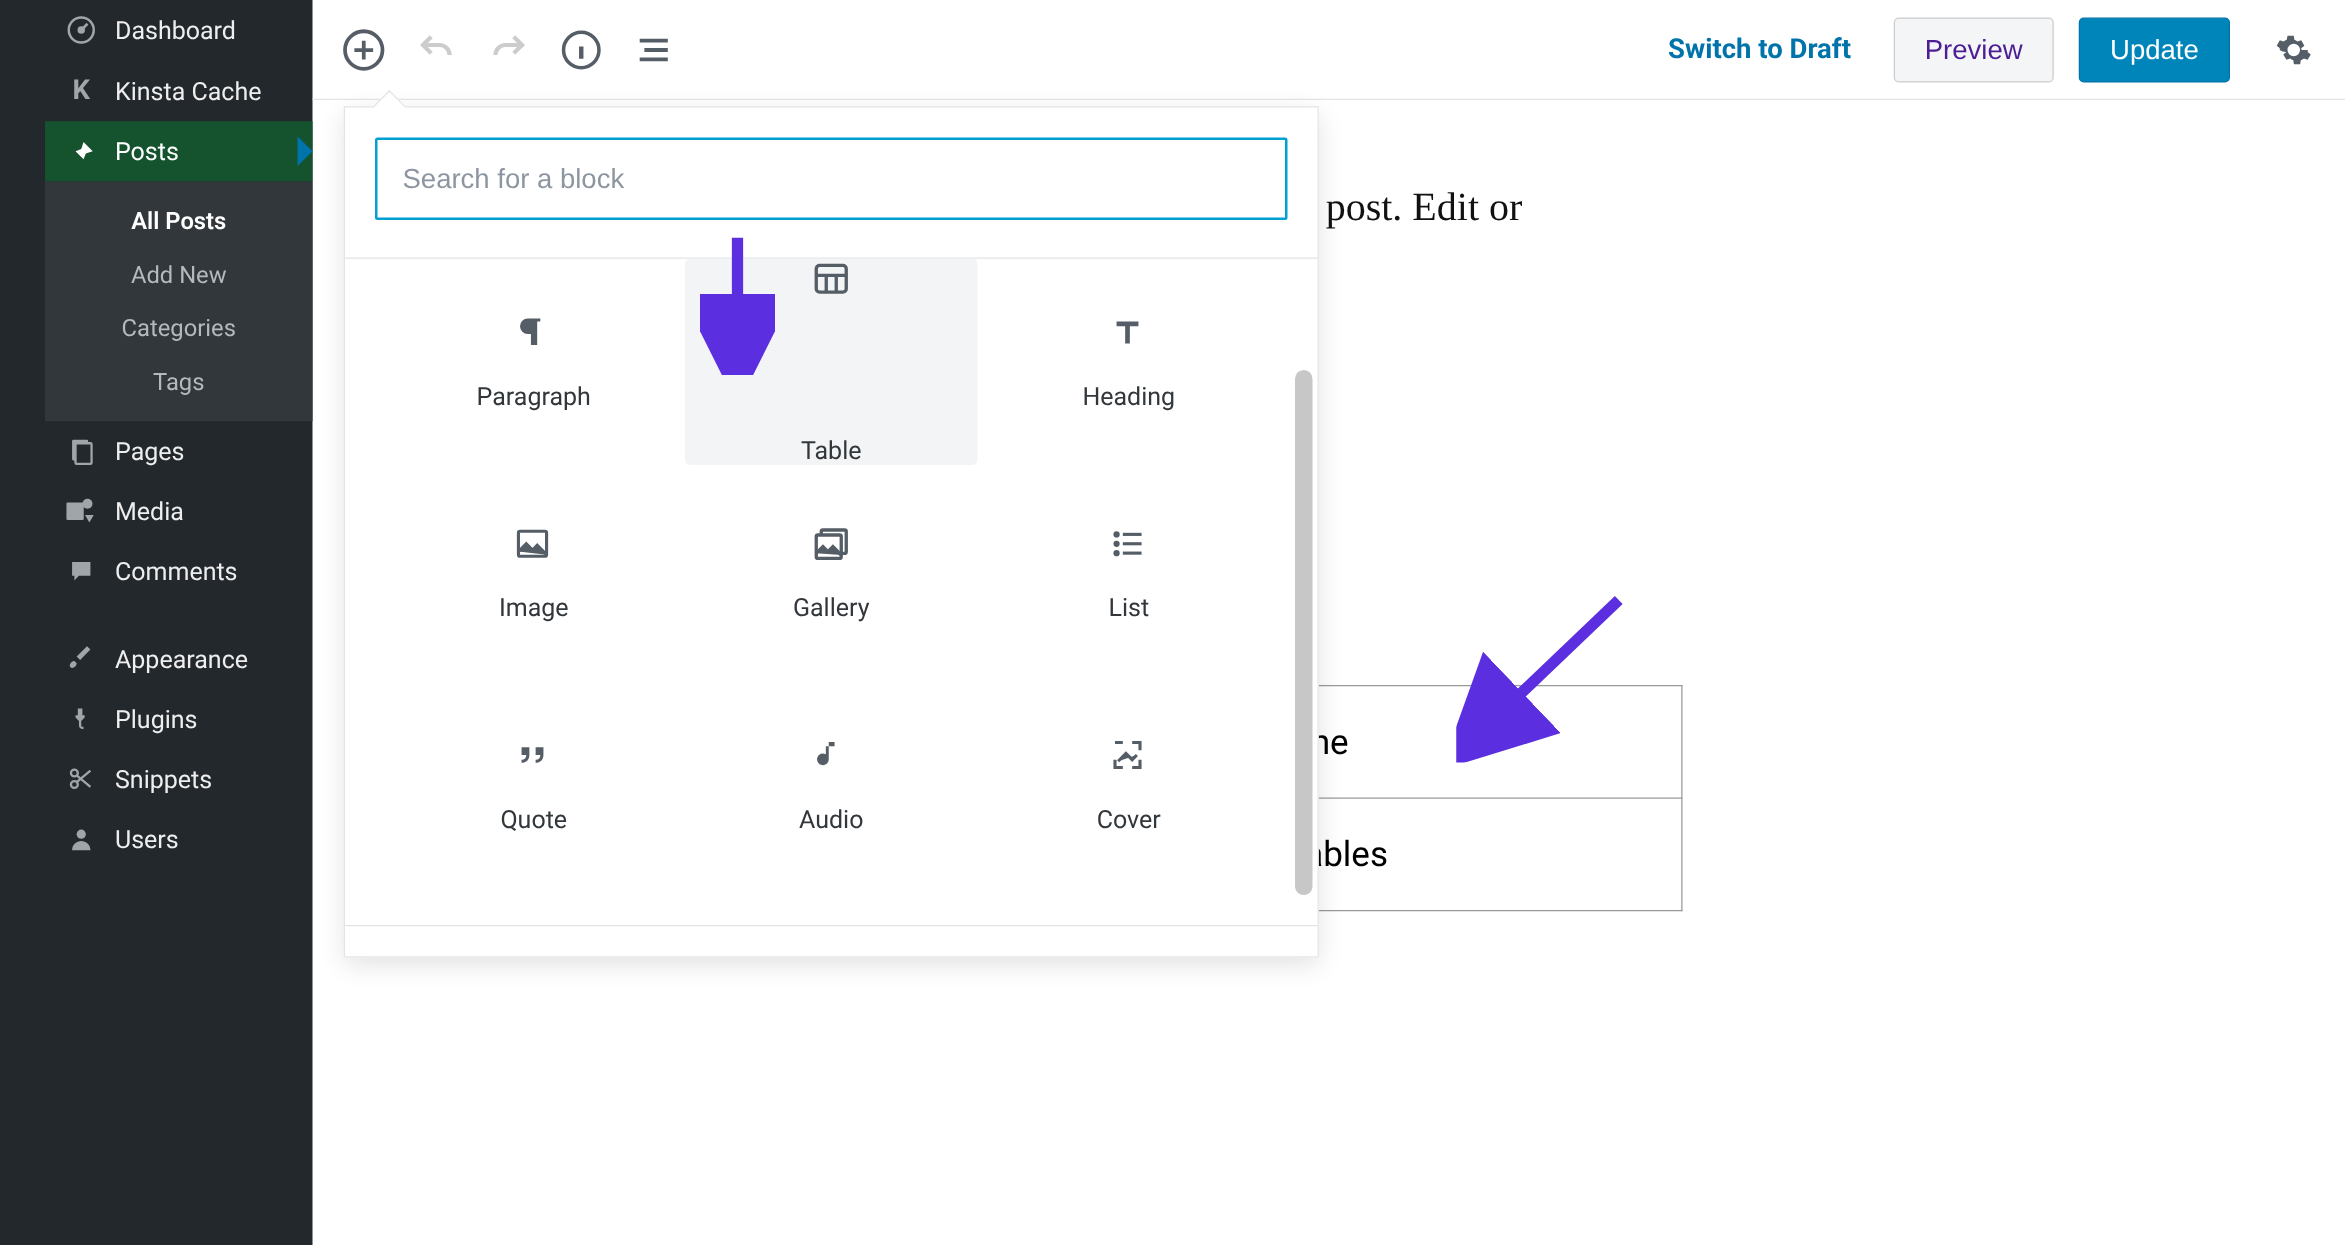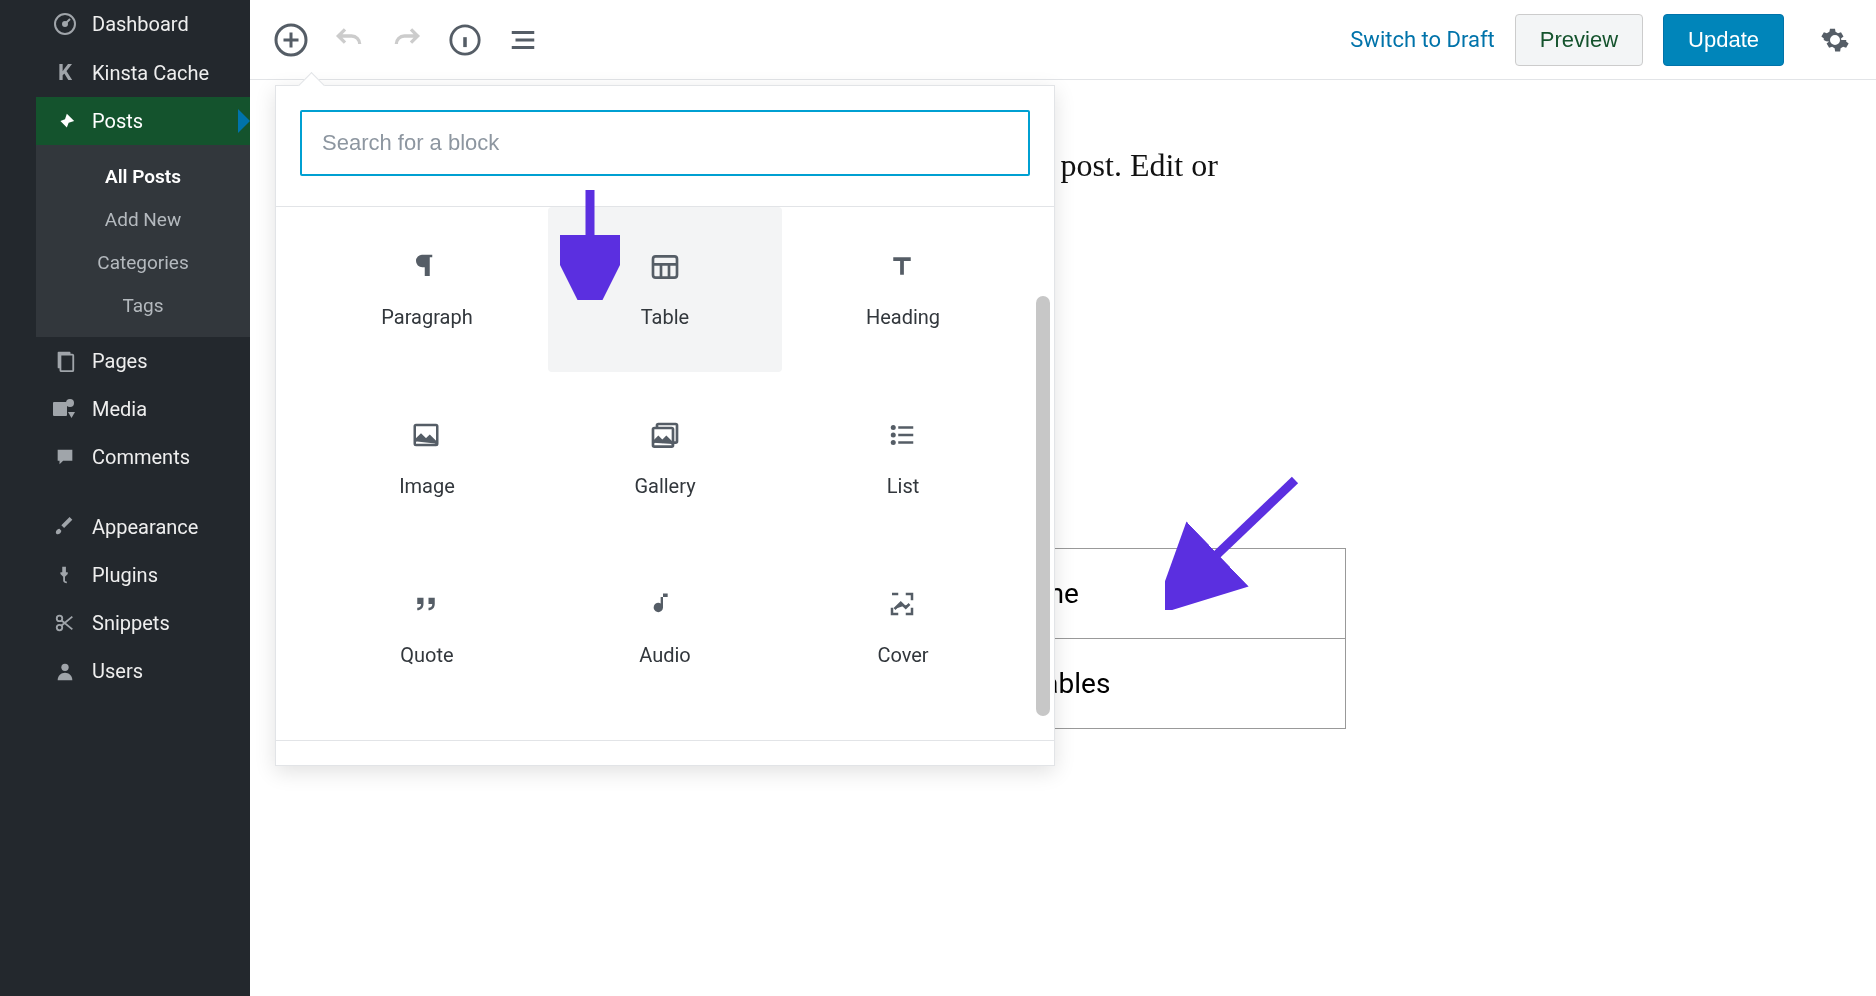--- a/index.html
+++ b/index.html
@@ -12,35 +12,35 @@
     .sidebar-item.active::after { content: ""; position: absolute; right: -12px; top: 50%; transform: translateY(-50%); border: 12px solid transparent; border-left-color: #0073aa; }
     .sidebar-item .icon { width: 26px; margin-right: 14px; display: flex; justify-content: center; }
     .sidebar-sub { background: #32373c; padding: 10px 0; text-align: center; }
     .sidebar-sub-item { padding: 10px 18px; font-size: 19px; color: #b4b9be; cursor: pointer; }
     .sidebar-sub-item.current { color: #fff; font-weight: 600; }
     
     
     .topbar { position: absolute; left: 250px; top: 0; right: 0; height: 80px; display: flex; align-items: center; padding: 0 20px; border-bottom: 1px solid #e2e4e7; }
     .tool-btn { width: 42px; height: 42px; display: flex; align-items: center; justify-content: center; margin-right: 16px; cursor: pointer; }
     .topbar-right { margin-left: auto; display: flex; align-items: center; gap: 20px; }
-    .link-btn { color: #0073aa; font-size: 22px; font-weight: 400; cursor: pointer; }
+    .link-btn { color: #0073aa; font-size: 22px; font-weight: 700; cursor: pointer; }
     .btn { border: 1px solid #ccc; padding: 12px 24px; font-size: 22px; border-radius: 4px; cursor: pointer; }
-    .btn-preview { background: #f3f5f6; color: #14532d; }
+    .btn-preview { background: #f3f5f6; color: #4c1d95; margin-left: 14px; }
     .btn-update { background: #0085ba; color: #fff; border-color: #0073aa; font-weight: 500; }
     
     
     .inserter { position: absolute; left: 275px; top: 85px; width: 780px; background: #fff; border: 1px solid #e2e4e7; box-shadow: 0 6px 20px rgba(0,0,0,0.12); padding: 24px; }
     .inserter::before { content:""; position:absolute; top:-10px; left:26px; width:18px; height:18px; background:#fff; border-left:1px solid #e2e4e7; border-top:1px solid #e2e4e7; transform:rotate(45deg); }
     .search-box { width: 100%; border: 2px solid #00a0d2; padding: 18px 20px; font-size: 22px; outline: none; border-radius: 2px; }
     .search-box::placeholder { color: #8d96a0; }
     .section-head { display: flex; justify-content: space-between; align-items: center; margin: 40px 10px 20px; font-size: 22px; font-weight: 700; color: #191e23; }
     .divider { border-top:1px solid #e2e4e7; margin: 30px -24px 0; }
     .block-grid { display: grid; grid-template-columns: repeat(3,1fr); gap: 4px; padding: 0 10px 20px; }
     .block-item { display: flex; flex-direction: column; align-items: center; justify-content: center; height: 165px; border-radius: 4px; cursor: pointer; }
-    .block-item.hover { background: #f3f4f5; }
+    .block-item.hover { background: #f3f4f5; justify-content: space-between; }
     .block-item .bicon { width: 32px; height: 32px; margin-bottom: 22px; color: #555d66; }
     .block-item .blabel { font-size: 20px; color: #32373c; }
     .scrollbar { position:absolute; right:4px; top:210px; width:14px; height:420px; background:#c7c7c7; border-radius:7px; }
     
     
     .editor { position: absolute; left: 905px; top: 140px; right: 40px; }
     .editor p { font-family: Georgia, serif; font-size: 32px; color: #111; line-height: 1.6; }
     .editor-table { position: absolute; left: 935px; top: 548px; border-collapse: collapse; }
     .editor-table td { border: 1px solid #999; padding: 28px 22px; font-size: 28px; width: 410px; }
     

